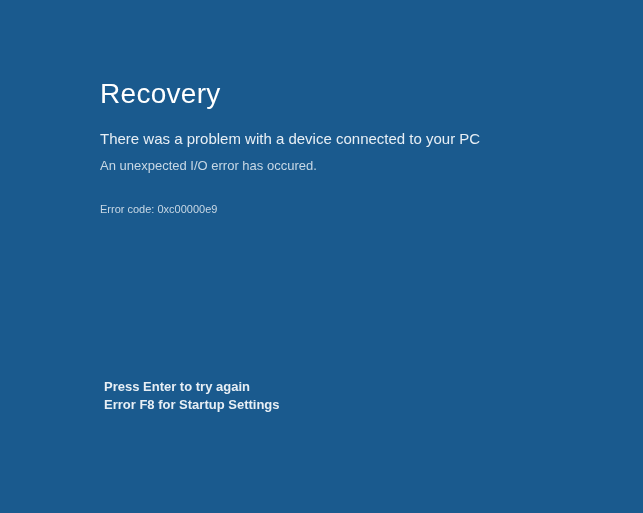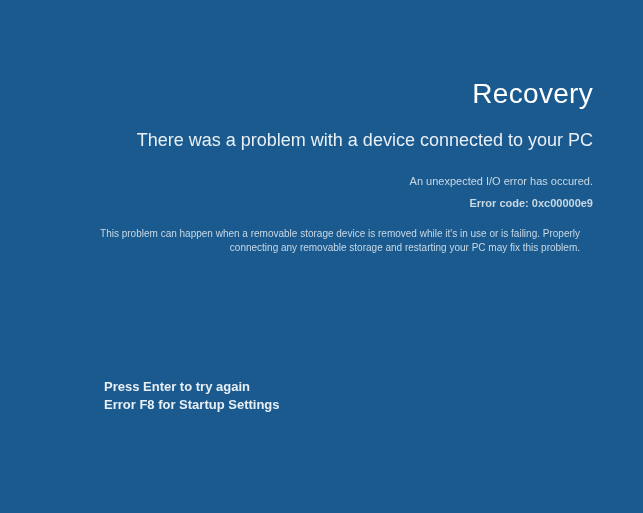--- a/index.html
+++ b/index.html
@@ -13,43 +13,42 @@
       background-color: #1a5a8e;
       font-family: "Segoe UI Light", "Segoe UI", Arial, sans-serif;
       color: #ffffff;
       overflow: hidden;
       position: relative;
     }
     .content {
       padding-left: 100px;
       padding-top: 78px;
       padding-right: 50px;
-      text-align: right;
     }
     .title {
       font-size: 28px;
       font-weight: 300;
       margin-bottom: 20px;
       letter-spacing: 0.3px;
     }
     .subtitle {
-      font-size: 18px;
+      font-size: 15px;
       font-weight: 300;
-      margin-bottom: 24px;
+      margin-bottom: 11px;
       color: #e8eff5;
     }
     .message {
-      font-size: 11px;
+      font-size: 13px;
       font-weight: 300;
-      margin-bottom: 10px;
+      margin-bottom: 30px;
       color: #c8d8e5;
     }
     .errorcode {
       font-size: 11px;
-      font-weight: 700;
+      font-weight: 400;
       margin-bottom: 18px;
       color: #c8d8e5;
     }
     .description {
       font-size: 10px;
       font-weight: 300;
       line-height: 1.4;
       color: #c8d8e5;
       max-width: 480px;
     }
@@ -69,19 +68,18 @@
 <body>
 
 <div class="content">
   <h1 class="title">Recovery</h1>
   <div class="subtitle">There was a problem with a device connected to your PC</div>
   <div class="message">An unexpected I/O error has occured.</div>
   <div class="errorcode">
     <span>Error code:</span>
     <span>0xc00000e9</span>
   </div>
-  <div class="description">This problem can happen when a removable storage device is removed while it's in use or is failing. Properly connecting any removable storage and restarting your PC may fix this problem.</div>
 </div>
 
 <div class="actions">
   <div class="action-line">Press Enter to try again</div>
   <div class="action-line">Error F8 for Startup Settings</div>
 </div>
 
 </body></html>

